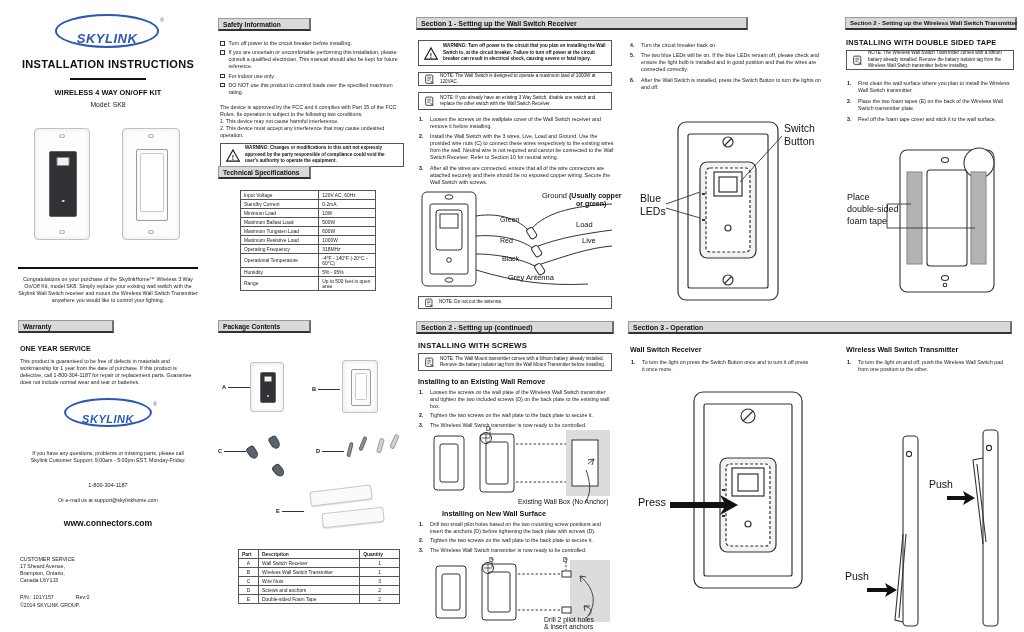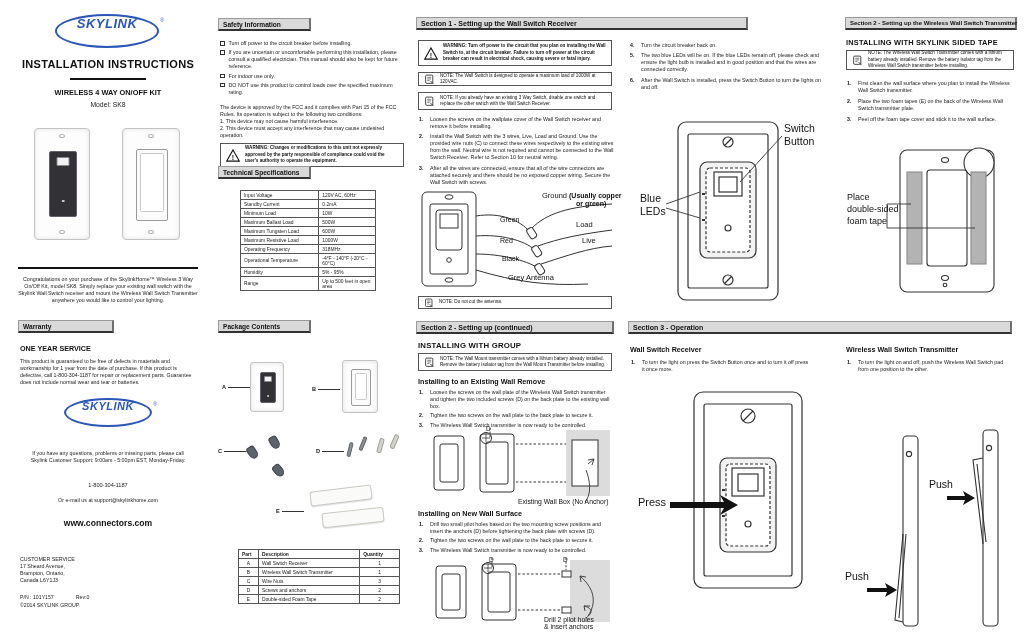--- a/index.html
+++ b/index.html
@@ -19,21 +19,21 @@
   .nbox .bt{font-size:4.6px;line-height:1.4;color:#111}
   .wbox .bt{font-weight:bold}
   .rule{position:absolute;background:#111}
   .check{display:flex;gap:4px;margin-bottom:2.5px}
   .check .cb{flex:none;width:4.5px;height:4.5px;border:0.9px solid #333;margin-top:1px}
   .check .ct{font-size:5.3px;line-height:1.3;color:#222}
   table{border-collapse:collapse;background:#fff}
   .spec-table td,.parts-table td,.parts-table th{border:0.8px solid #555;font-size:4.9px;padding:1.5px 3px;color:#222;vertical-align:middle}
   .parts-table th{font-weight:bold;text-align:left}
   .ctr{text-align:center}
-  .logo{position:absolute;display:flex;align-items:flex-start;justify-content:center;border:2.2px solid #2b57b8;border-radius:50%;}
+  .logo{position:absolute;display:flex;align-items:flex-end;justify-content:center;border:2.2px solid #2b57b8;border-radius:50%;}
   .logo .lt{font-style:italic;font-weight:bold;color:#2b57b8;letter-spacing:.5px}
   .logo .lr{position:absolute;font-size:5px;color:#2b57b8;right:-7px;top:1px;font-style:normal}
   .plate{position:absolute;background:#fdfdfd;border:1px solid #c3c3c3;border-radius:4px;box-shadow:inset 0 0 5px rgba(0,0,0,.10)}
   .screw{position:absolute;width:6px;height:4px;border:0.9px solid #b3b3b3;border-radius:50%;left:50%;transform:translateX(-50%)}
   .face-dark{position:absolute;background:#323236;border:1px solid #60606a;border-radius:2px}
   .face-dark .btn{position:absolute;left:50%;transform:translateX(-50%);top:5px;width:13px;height:9px;background:#f2f2f2;border:1px solid #888;border-radius:1px}
   .face-dark .dot{position:absolute;left:50%;transform:translateX(-50%);width:2.5px;height:2.5px;border-radius:50%;background:#cfcfcf}
   .face-light{position:absolute;background:#fbfbfb;border:1px solid #9a9a9a;border-radius:2px}
   .face-light .rocker{position:absolute;left:3px;right:3px;top:3px;bottom:8px;background:#fff;border:1px solid #c9c9c9;border-radius:1.5px}
   .pkg-label{position:absolute;display:flex;align-items:center;gap:2px;font-size:5.6px;font-weight:bold;color:#111}
@@ -339,21 +339,21 @@
   <div class="nbox" style="left:418px;top:296px;width:194px;height:13px">
     <svg width="10" height="10" viewBox="0 0 20 20">
         <rect x="3" y="2" width="13" height="15" rx="2" fill="none" stroke="#111" stroke-width="1.4"></rect>
         <path d="M6 6 h7 M6 9 h7 M6 12 h4" stroke="#111" stroke-width="1" fill="none"></path>
         <path d="M12 13 l5 5" stroke="#111" stroke-width="1.6"></path>
       </svg>
     <span class="bt">NOTE:   Do not cut the antenna.</span>
   </div>
 
   <div class="hdr" style="left:416px;top:321px;width:198px;font-size:7px">Section 2 - Setting up (continued)</div>
-  <div class="h2" style="left:418px;top:341px">INSTALLING WITH GROUP</div>
+  <div class="h2" style="left:418px;top:341px">INSTALLING WITH SCREWS</div>
   <div class="nbox" style="left:418px;top:353px;width:194px;height:18px">
     <svg width="11" height="11" viewBox="0 0 20 20">
         <rect x="3" y="2" width="13" height="15" rx="2" fill="none" stroke="#111" stroke-width="1.4"></rect>
         <path d="M6 6 h7 M6 9 h7 M6 12 h4" stroke="#111" stroke-width="1" fill="none"></path>
         <path d="M12 13 l5 5" stroke="#111" stroke-width="1.6"></path>
       </svg>
     <span class="bt">NOTE:   The Wall Mount transmitter comes with a lithium battery already installed. Remove the battery isolator tag from the Wall Mount Transmitter before installing.</span>
   </div>
   <div class="h3" style="left:418px;top:377px">Installing to an Existing Wall Remove</div>
   <div class="steps" style="left:419px;top:389px;width:196px;gap:2.5px">
@@ -381,21 +381,21 @@
       <path d="M70 4 V14" stroke-dasharray="2 1.6"></path>
       <path d="M96 20 H146 M96 58 H146" stroke-dasharray="2.4 2"></path>
       <rect x="146" y="6" width="44" height="66" fill="#dcdcdc" stroke="none"></rect>
       <rect x="152" y="16" width="26" height="46" fill="#fff"></rect>
       <path d="M168 40 l6 -5 M174 35 l-2 6 M174 35 l-6 1" stroke-width=".9"></path>
       <path d="M165 78 C172 70 170 56 166 46" stroke-width=".9"></path>
     </g>
     <text x="66" y="7" font-size="6.5">D</text>
     <text x="98" y="80" font-size="6.8">Existing Wall Box (No Anchor)</text>
   </svg>
-  <div class="h3" style="left:418px;top:509px">Installing on New Wall Surface</div>
+  <div class="h3" style="left:442px;top:509px">Installing on New Wall Surface</div>
   <div class="steps" style="left:419px;top:521px;width:196px;gap:2.5px">
     <div class="step">
         <span class="n">1.</span>
         <span class="t">Drill two small pilot holes based on the two mounting screw positions and insert the anchors (D) before tightening the back plate with screws (D).</span>
       </div>
     <div class="step">
         <span class="n">2.</span>
         <span class="t">Tighten the two screws on the wall plate to the back plate to secure it.</span>
       </div>
     <div class="step">
@@ -505,21 +505,21 @@
       <path d="M138 160 L128 76 L138 74"></path>
       <path d="M141 158 L132 80"></path>
     </g>
     <path d="M22 204 H42 L40 199 L52 206 L40 213 L42 208 H22 Z" fill="#111" stroke="none"></path>
     <text x="0" y="196" font-size="10.5">Push</text>
     <path d="M102 112 H120 L118 107 L130 114 L118 121 L120 116 H102 Z" fill="#111" stroke="none"></path>
     <text x="84" y="104" font-size="10.5">Push</text>
   </svg>
 
   <div class="hdr" style="left:845px;top:17px;width:172px;font-size:6px">Section 2 - Setting up the Wireless Wall Switch Transmitter</div>
-  <div class="h2" style="left:846px;top:38px;font-size:7.4px">INSTALLING WITH SKYLINK SIDED TAPE</div>
+  <div class="h2" style="left:846px;top:38px;font-size:7.4px">INSTALLING WITH DOUBLE SIDED TAPE</div>
   <div class="nbox" style="left:846px;top:50px;width:168px;height:20px">
     <svg width="11" height="11" viewBox="0 0 20 20">
         <rect x="3" y="2" width="13" height="15" rx="2" fill="none" stroke="#111" stroke-width="1.4"></rect>
         <path d="M6 6 h7 M6 9 h7 M6 12 h4" stroke="#111" stroke-width="1" fill="none"></path>
         <path d="M12 13 l5 5" stroke="#111" stroke-width="1.6"></path>
       </svg>
     <span class="bt">NOTE:   The Wireless Wall Switch Transmitter comes with a lithium battery already installed. Remove the battery isolator tag from the Wireless Wall Switch transmitter before installing.</span>
   </div>
   <div class="steps" style="left:847px;top:80px;width:168px;gap:4px">
     <div class="step">

